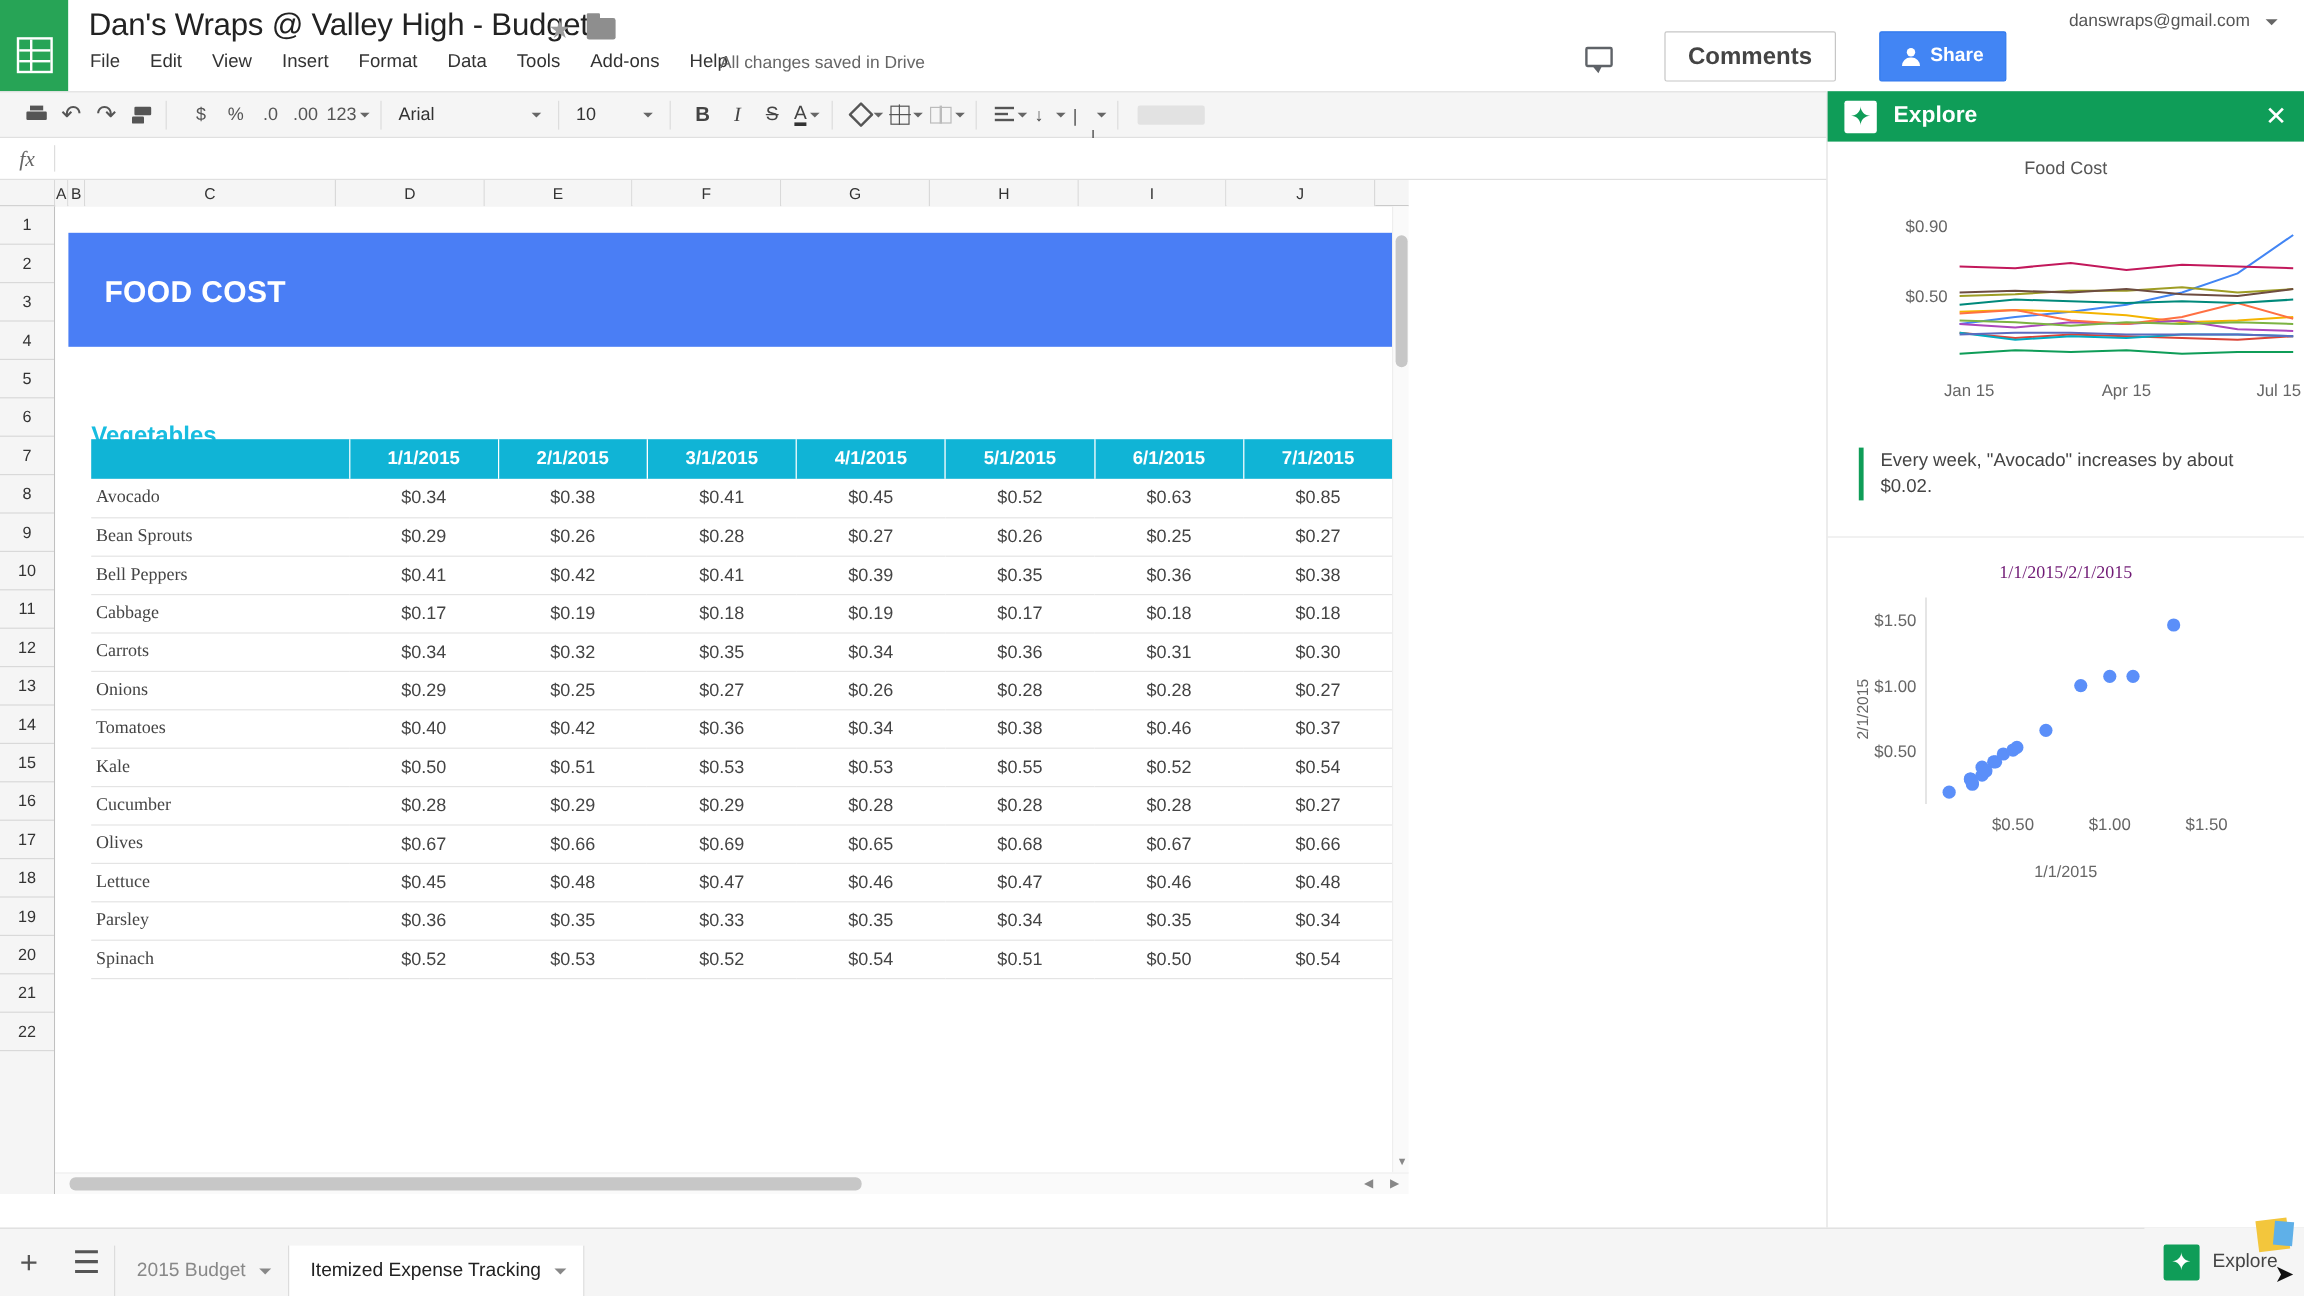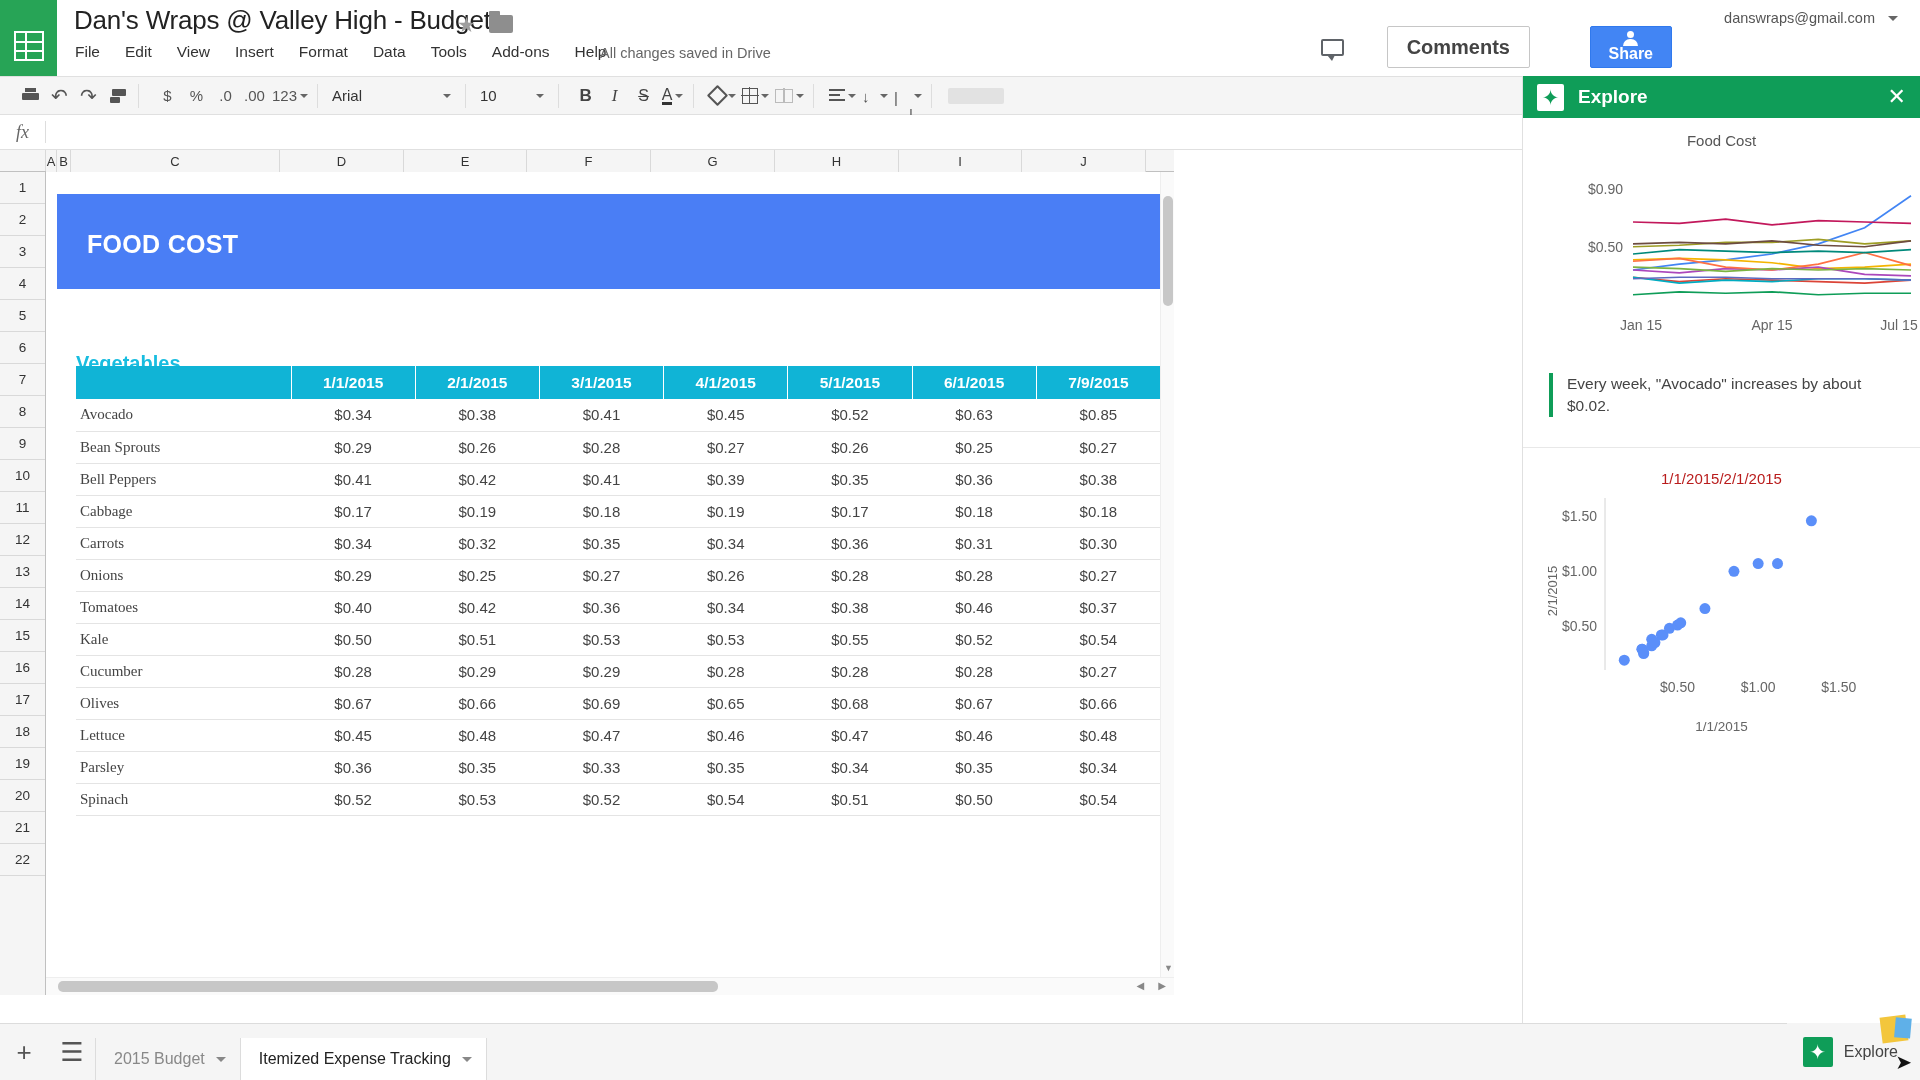--- a/index.html
+++ b/index.html
@@ -68,21 +68,21 @@
   .btn-comments {
     position: absolute; right: 390px; top: 26px; height: 42px; padding: 0 19px;
     border: 1px solid #c6c6c6; border-radius: 2px; background: #fff;
     font-size: 20px; font-weight: bold; color: #444;
     display: flex; align-items: center; cursor: pointer;
   }
   .btn-share {
     position: absolute; right: 248px; top: 26px; height: 42px; padding: 4px 18px;
     background: #4285f4; border: 1px solid #3079ed; border-radius: 2px;
     color: #fff; font-size: 16px; font-weight: bold;
-    display: flex; align-items: center; gap: 9px; cursor: pointer; flex-direction: column;
+    display: flex; align-items: center; gap: 9px; cursor: pointer;
   }
   .lock-person {
     width: 15px; height: 15px; position: relative;
   }
   .lock-person:before {
     content:""; position:absolute; left:4px; top:0; width:7px; height:7px; border-radius:50%; background:#fff;
   }
   .lock-person:after {
     content:""; position:absolute; left:0; top:8px; width:15px; height:7px;
     border-radius: 7px 7px 0 0; background:#fff;
@@ -221,21 +221,21 @@
   .explore-close { color: #fff; font-size: 22px; cursor: pointer; line-height: 1; }
 
   .chart-card { position: relative; height: 330px; border-bottom: 1px solid #e8e8e8; }
   .chart-title { text-align: center; font-size: 15px; color: #555; padding-top: 14px; }
   .line-chart-svg { position: absolute; left: 0; top: 34px; }
   .insight-row { position: absolute; left: 26px; top: 255px; right: 22px; display: flex; gap: 14px; }
   .insight-bar { width: 4px; background: #0f9d58; flex: none; }
   .insight-text { font-size: 15.5px; color: #444; line-height: 1.42; }
 
   .scatter-card { position: relative; height: 300px; }
-  .scatter-title { text-align: center; font-size: 15px; color: #b91c1c; padding-top: 22px; }
+  .scatter-title { text-align: center; font-size: 15px; color: #701a75; padding-top: 22px; font-family: Liberation Serif, serif; }
   .scatter-svg { position: absolute; left: 0; top: 40px; }
   .scatter-xlabel { position: absolute; bottom: 14px; width: 100%; text-align: center; font-size: 13.5px; color: #666; }
 
   
   .bottom-bar {
     position: absolute; left: 0; bottom: 0; right: 0; height: 57px; background: #f5f5f5;
     border-top: 1px solid #dcdcdc; display: flex; align-items: flex-end;
   }
   .bb-icon {
     width: 48px; height: 48px; display: flex; align-items: center; justify-content: center;
@@ -443,21 +443,21 @@
       <table class="dtable">
         <thead>
             <tr id="dt-head">
               <th class="name-col"></th>
               <th>1/1/2015</th>
               <th>2/1/2015</th>
               <th>3/1/2015</th>
               <th>4/1/2015</th>
               <th>5/1/2015</th>
               <th>6/1/2015</th>
-              <th>7/9/2015</th>
+              <th>7/1/2015</th>
             </tr>
           </thead>
         <tbody id="dt-body">
             <tr>
               <td class="name-cell">Avocado</td>
               <td>$0.34</td>
               <td>$0.38</td>
               <td>$0.41</td>
               <td>$0.45</td>
               <td>$0.52</td>

